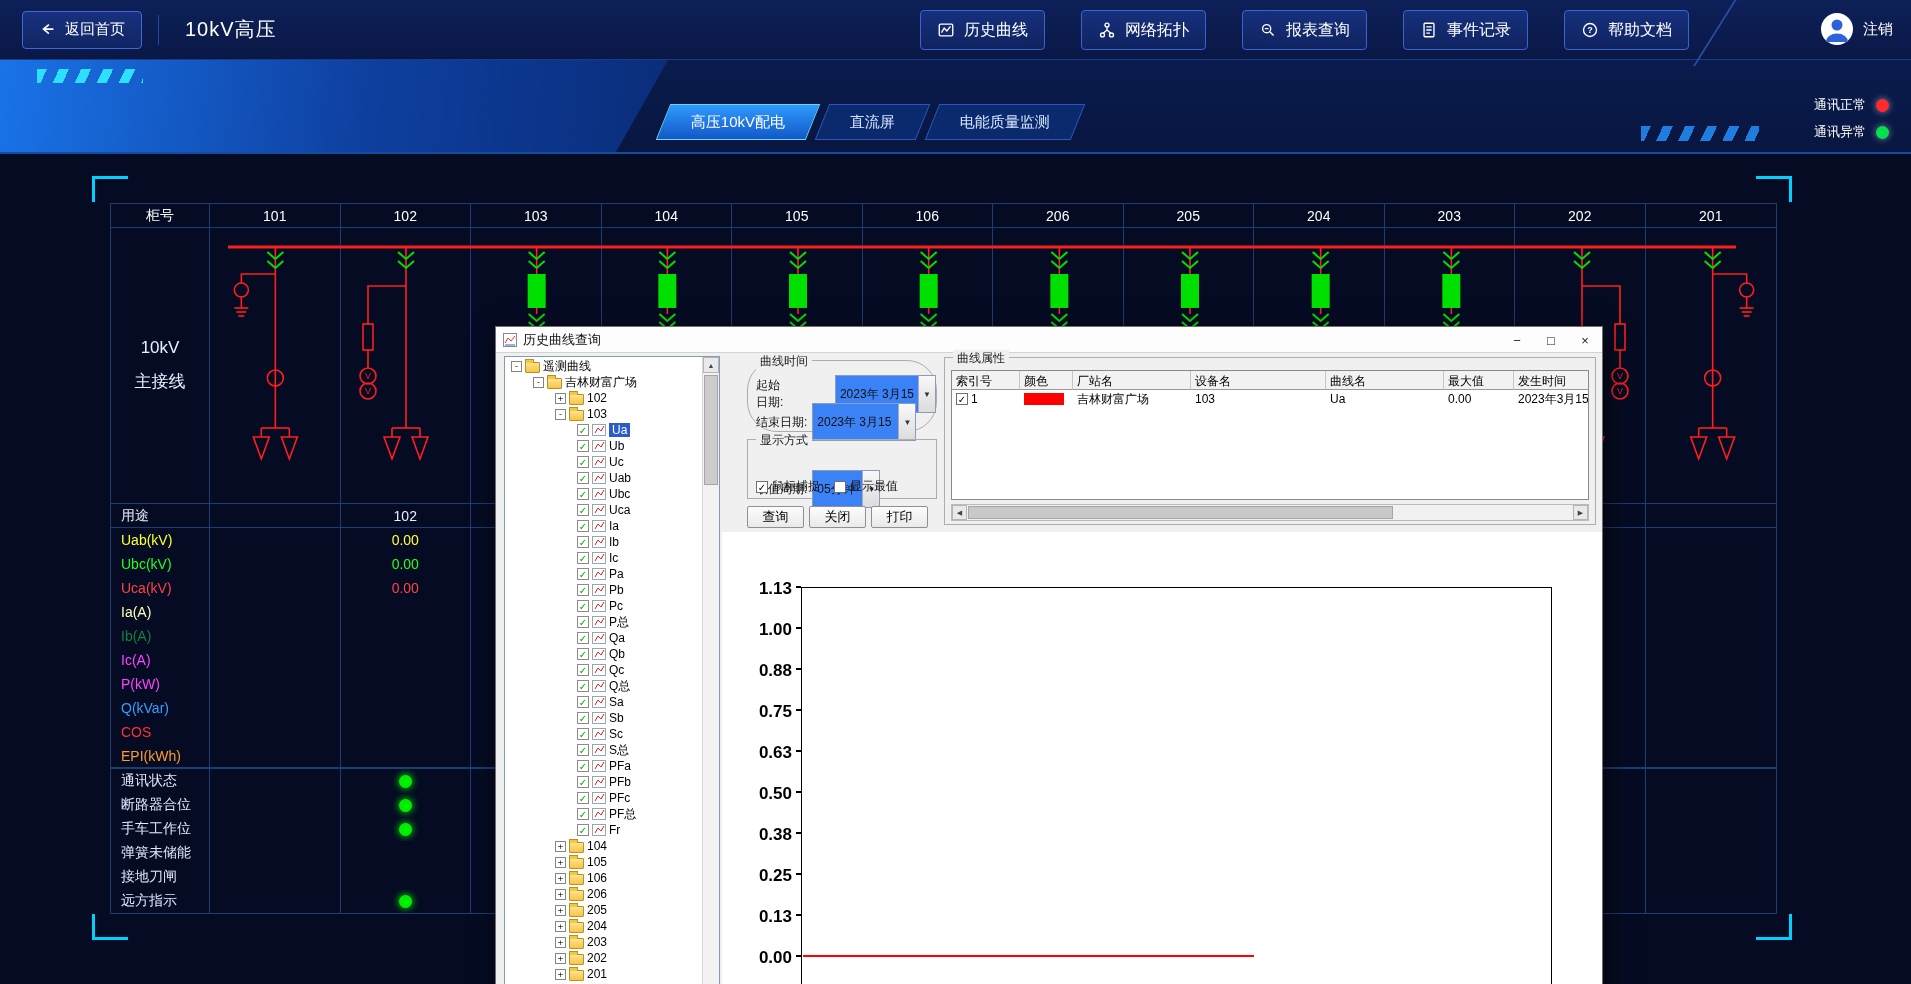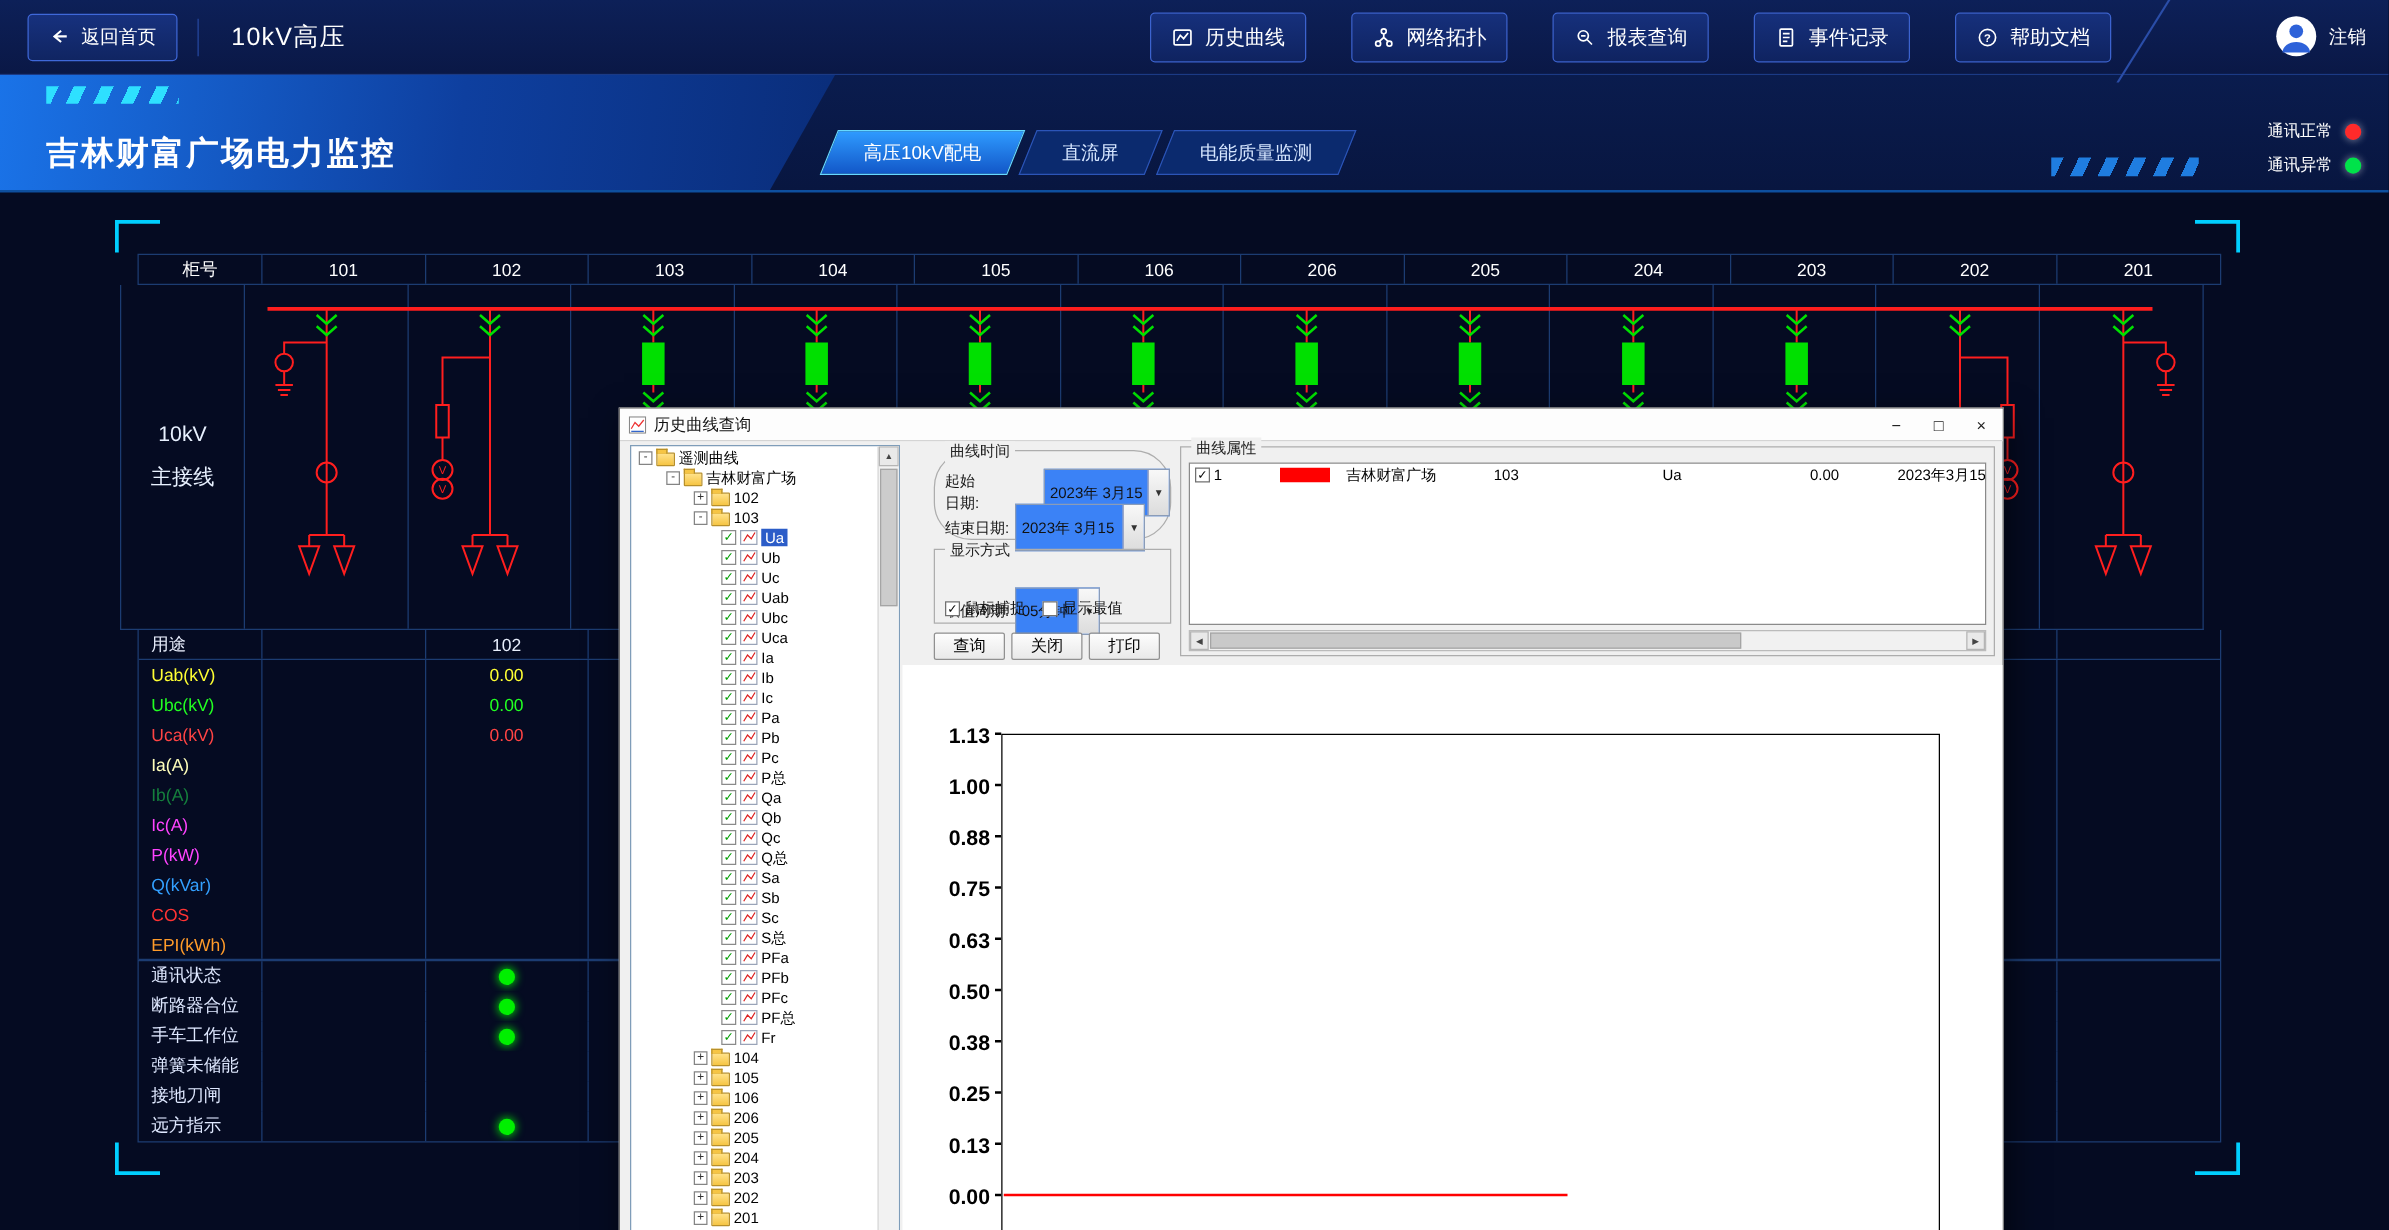--- a/index.html
+++ b/index.html
@@ -57,21 +57,21 @@
   .bracket.br { right:-6px; bottom:-6px; border-left:none; border-top:none; }
 
   .sld-grid { display:grid; grid-template-columns:99px repeat(12,1fr); }
   .scell { border-right:1px solid var(--grid); display:flex; align-items:center; justify-content:center;
     color:#fff; font-size:14px; overflow:hidden; white-space:nowrap; }
   .scell:last-child { border-right:none; }
   .scell.lbl { justify-content:flex-start; padding-left:10px; }
 
   .sld-header { position:absolute; left:110px; top:203px; width:1667px; height:25px;
     border:1px solid var(--grid); }
-  .sld-schem { position:absolute; left:96px; top:228px; width:1667px; height:276px;
+  .sld-schem { position:absolute; left:110px; top:228px; width:1667px; height:276px;
     border:1px solid var(--grid); border-top:none; }
   .sld-schem .sld-grid { width:100%; height:100%; }
   .schem-label { flex-direction:column; gap:12px; color:#e8f1ff; font-size:17px; }
   #schemSvg { position:absolute; left:0; top:0; pointer-events:none; }
 
   .sld-meas { position:absolute; left:110px; top:504px; width:1667px;
     border-left:1px solid var(--grid); border-right:1px solid var(--grid); }
   .sld-status { position:absolute; left:110px; top:768px; width:1667px;
     border:1px solid var(--grid); border-top:1px solid var(--grid); }
   .sld-row { height:24px; }
@@ -223,21 +223,20 @@
         <circle cx="17" cy="13" r="5.5" fill="#2e62d9"></circle>
         <path d="M6 30 a11 8.5 0 0 1 22 0" fill="#2e62d9"></path>
       </svg>
     <span>注销</span>
   </div>
 </div>
 
 <div class="banner">
   <div class="banner-left">
     <div class="stripes"></div>
-    <div class="banner-title">吉林财富广场电力监控</div>
   </div>
   <div class="tabs">
     <div class="tab active">
         <span>高压10kV配电</span>
       </div>
     <div class="tab">
         <span bind="">直流屏</span>
       </div>
     <div class="tab">
         <span>电能质量监测</span>
@@ -1056,20 +1055,29 @@
 
   <div class="btnrow">
     <button class="dlg-btn">查询</button>
     <button class="dlg-btn">关闭</button>
     <button class="dlg-btn">打印</button>
   </div>
 
   <div class="group attr-group">
     <span class="gtitle">曲线属性</span>
     <div class="attr-list" id="attrTable">
+        <div class="attr-hrow">
+          <div class="attr-hcell" style="width: 68px;">索引号</div>
+          <div class="attr-hcell" style="width: 53px;">颜色</div>
+          <div class="attr-hcell" style="width: 118px;">厂站名</div>
+          <div class="attr-hcell" style="width: 135px;">设备名</div>
+          <div class="attr-hcell" style="width: 118px;">曲线名</div>
+          <div class="attr-hcell" style="width: 70px;">最大值</div>
+          <div class="attr-hcell" style="width: 95px;">发生时间</div>
+        </div>
         <div class="attr-row">
           <div class="attr-cell" style="width: 68px;"><div class="cbx">✓</div>1</div>
           <div class="attr-cell" style="width: 53px;">
             <div class="swatch" style="background: rgb(255, 0, 0);"></div>
           </div>
           <div class="attr-cell" style="width: 118px;">吉林财富广场</div>
           <div class="attr-cell" style="width: 135px;">103</div>
           <div class="attr-cell" style="width: 118px;">Ua</div>
           <div class="attr-cell" style="width: 70px;">0.00</div>
           <div class="attr-cell" style="width: 95px;">2023年3月15日00时0</div>

